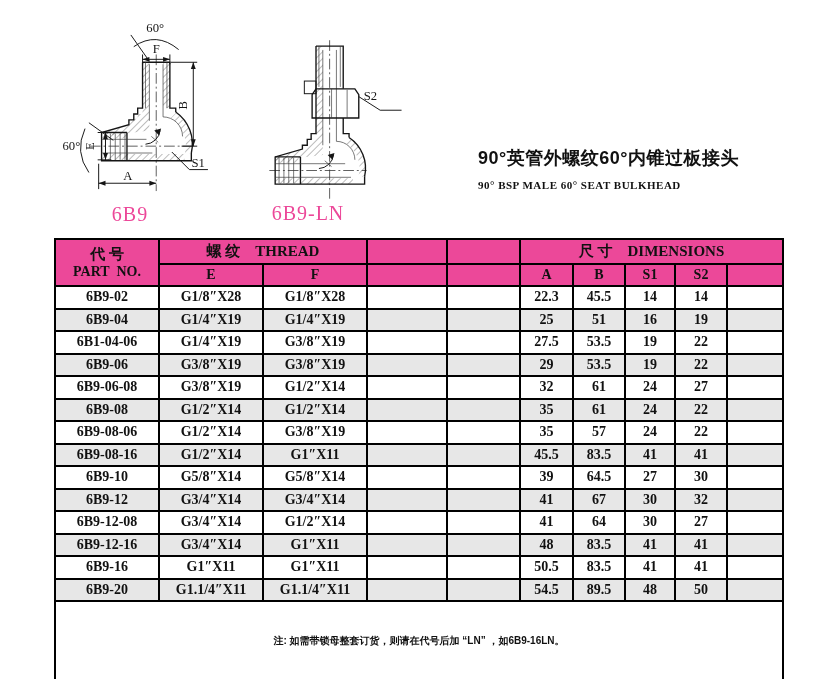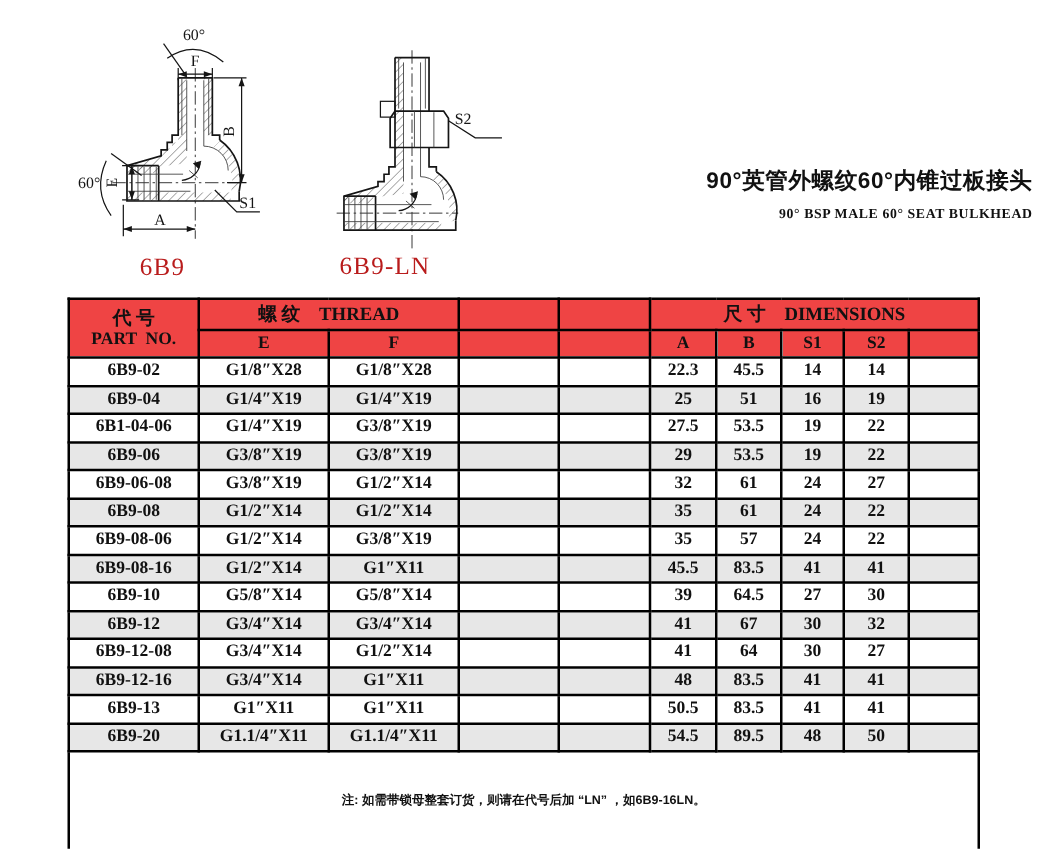--- a/index.html
+++ b/index.html
@@ -5,47 +5,47 @@
   html,body{margin:0;padding:0;}
   body{
     width:832px;height:679px;position:relative;background:#ffffff;
     font-family:"Liberation Serif","DejaVu Serif",serif;color:#111;
     overflow:hidden;
   }
   
   .drawing{position:absolute;}
   #draw1{left:45px;top:13px;}
   #draw2{left:246px;top:38px;}
-  .cap{position:absolute;text-align:center;font-size:20px;letter-spacing:1px;color:#b91c1c;}
+  .cap{position:absolute;text-align:center;font-size:20px;letter-spacing:1px;color:#ec4899;}
   #cap1{left:35px;top:203px;width:190px;}
   #cap2{left:238px;top:202px;width:140px;}
   svg .cl{stroke:#333;stroke-width:0.8;fill:none;stroke-dasharray:11 3 2 3;}
   svg .ht{fill:url(#h1);stroke:none;}
   svg .ht2{fill:url(#h2);stroke:none;}
   svg .ol{stroke:#151515;stroke-width:1.4;fill:none;stroke-linejoin:miter;}
   svg .ol1{stroke:#151515;stroke-width:1;fill:none;}
   svg .tl{stroke:#3a3a3a;stroke-width:0.7;fill:none;}
   svg .dim{stroke:#151515;stroke-width:1;fill:none;}
   svg .ar{fill:#151515;stroke:none;}
   svg text{font-family:"Liberation Serif","DejaVu Serif",serif;font-size:13px;fill:#151515;}
   
-  .titles{position:absolute;left:478px;top:132px;width:348px;text-align:right;}
+  .titles{position:absolute;left:478px;top:146px;width:348px;text-align:left;}
   .title-zh{font-size:18px;font-weight:bold;font-family:"Liberation Sans","DejaVu Sans",sans-serif;letter-spacing:0.5px;}
   .title-en{font-size:11px;font-weight:bold;margin-top:9px;letter-spacing:0.5px;white-space:pre;}
   
   table.spec{
     position:absolute;left:54px;top:238px;width:730px;
     border-collapse:collapse;table-layout:fixed;
     font-weight:bold;font-size:14px;
   }
   table.spec th,table.spec td{
     border:2px solid #000;text-align:center;padding:0;
     overflow:hidden;white-space:pre;
   }
-  table.spec thead th{background:#ef4444;font-weight:bold;}
+  table.spec thead th{background:#ec4899;font-weight:bold;}
   .hrow1 th{height:23px;font-size:15px;}
   .hrow2 th{height:20px;font-size:14px;}
   table.spec tbody td{height:20.5px;background:#ffffff;}
   table.spec tbody tr.alt td{background:#e7e7e7;}
   td.notes-cell{background:#fff !important;text-align:left;padding:3px 6px 5px 4px;height:auto;}
   .note-zh{font-size:10px;line-height:1.45;font-family:"Liberation Sans","DejaVu Sans",sans-serif;white-space:pre;}
 </style>
 </head>
 <body>
 
@@ -336,21 +336,21 @@
         <td>G1″X11</td>
         <td></td>
         <td></td>
         <td>48</td>
         <td>83.5</td>
         <td>41</td>
         <td>41</td>
         <td></td>
       </tr>
       <tr>
-        <td>6B9-13</td>
+        <td>6B9-16</td>
         <td>G1″X11</td>
         <td>G1″X11</td>
         <td></td>
         <td></td>
         <td>50.5</td>
         <td>83.5</td>
         <td>41</td>
         <td>41</td>
         <td></td>
       </tr>

